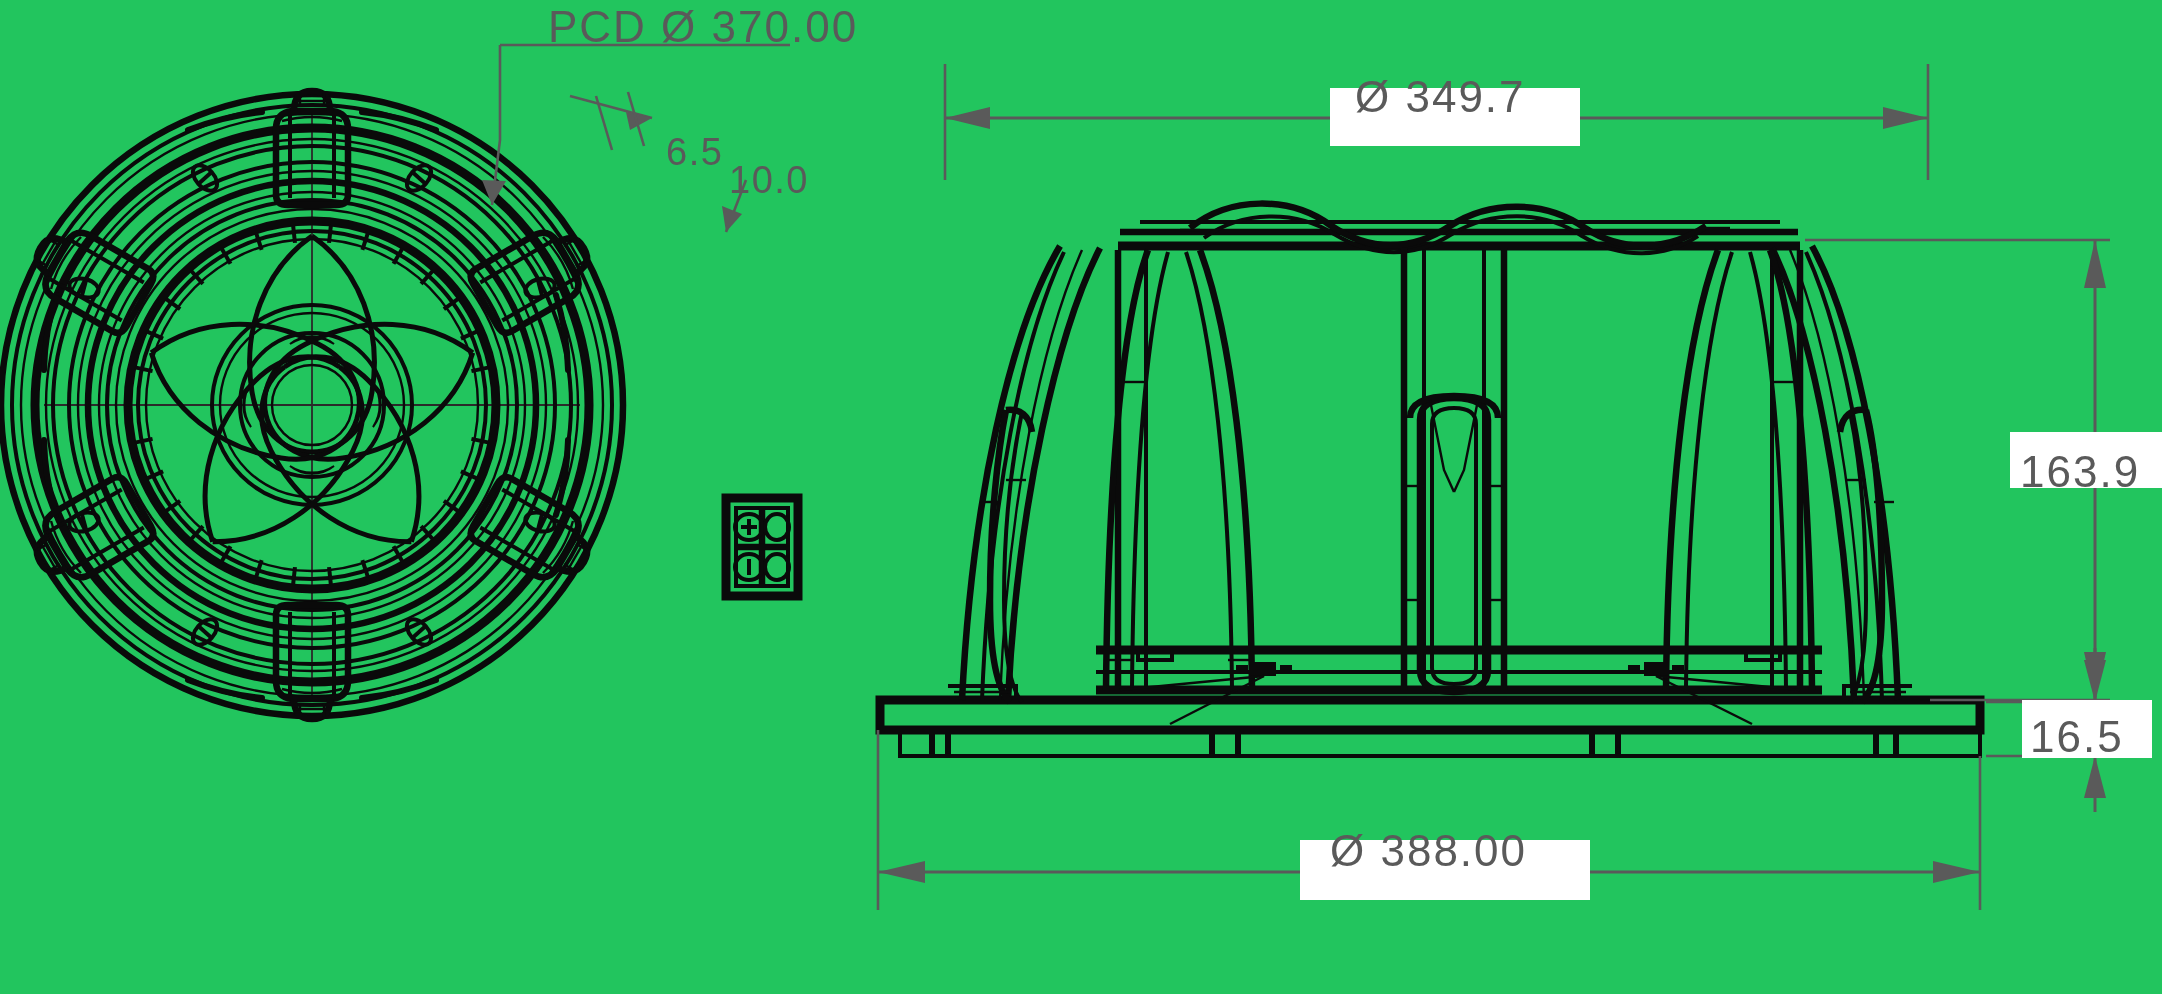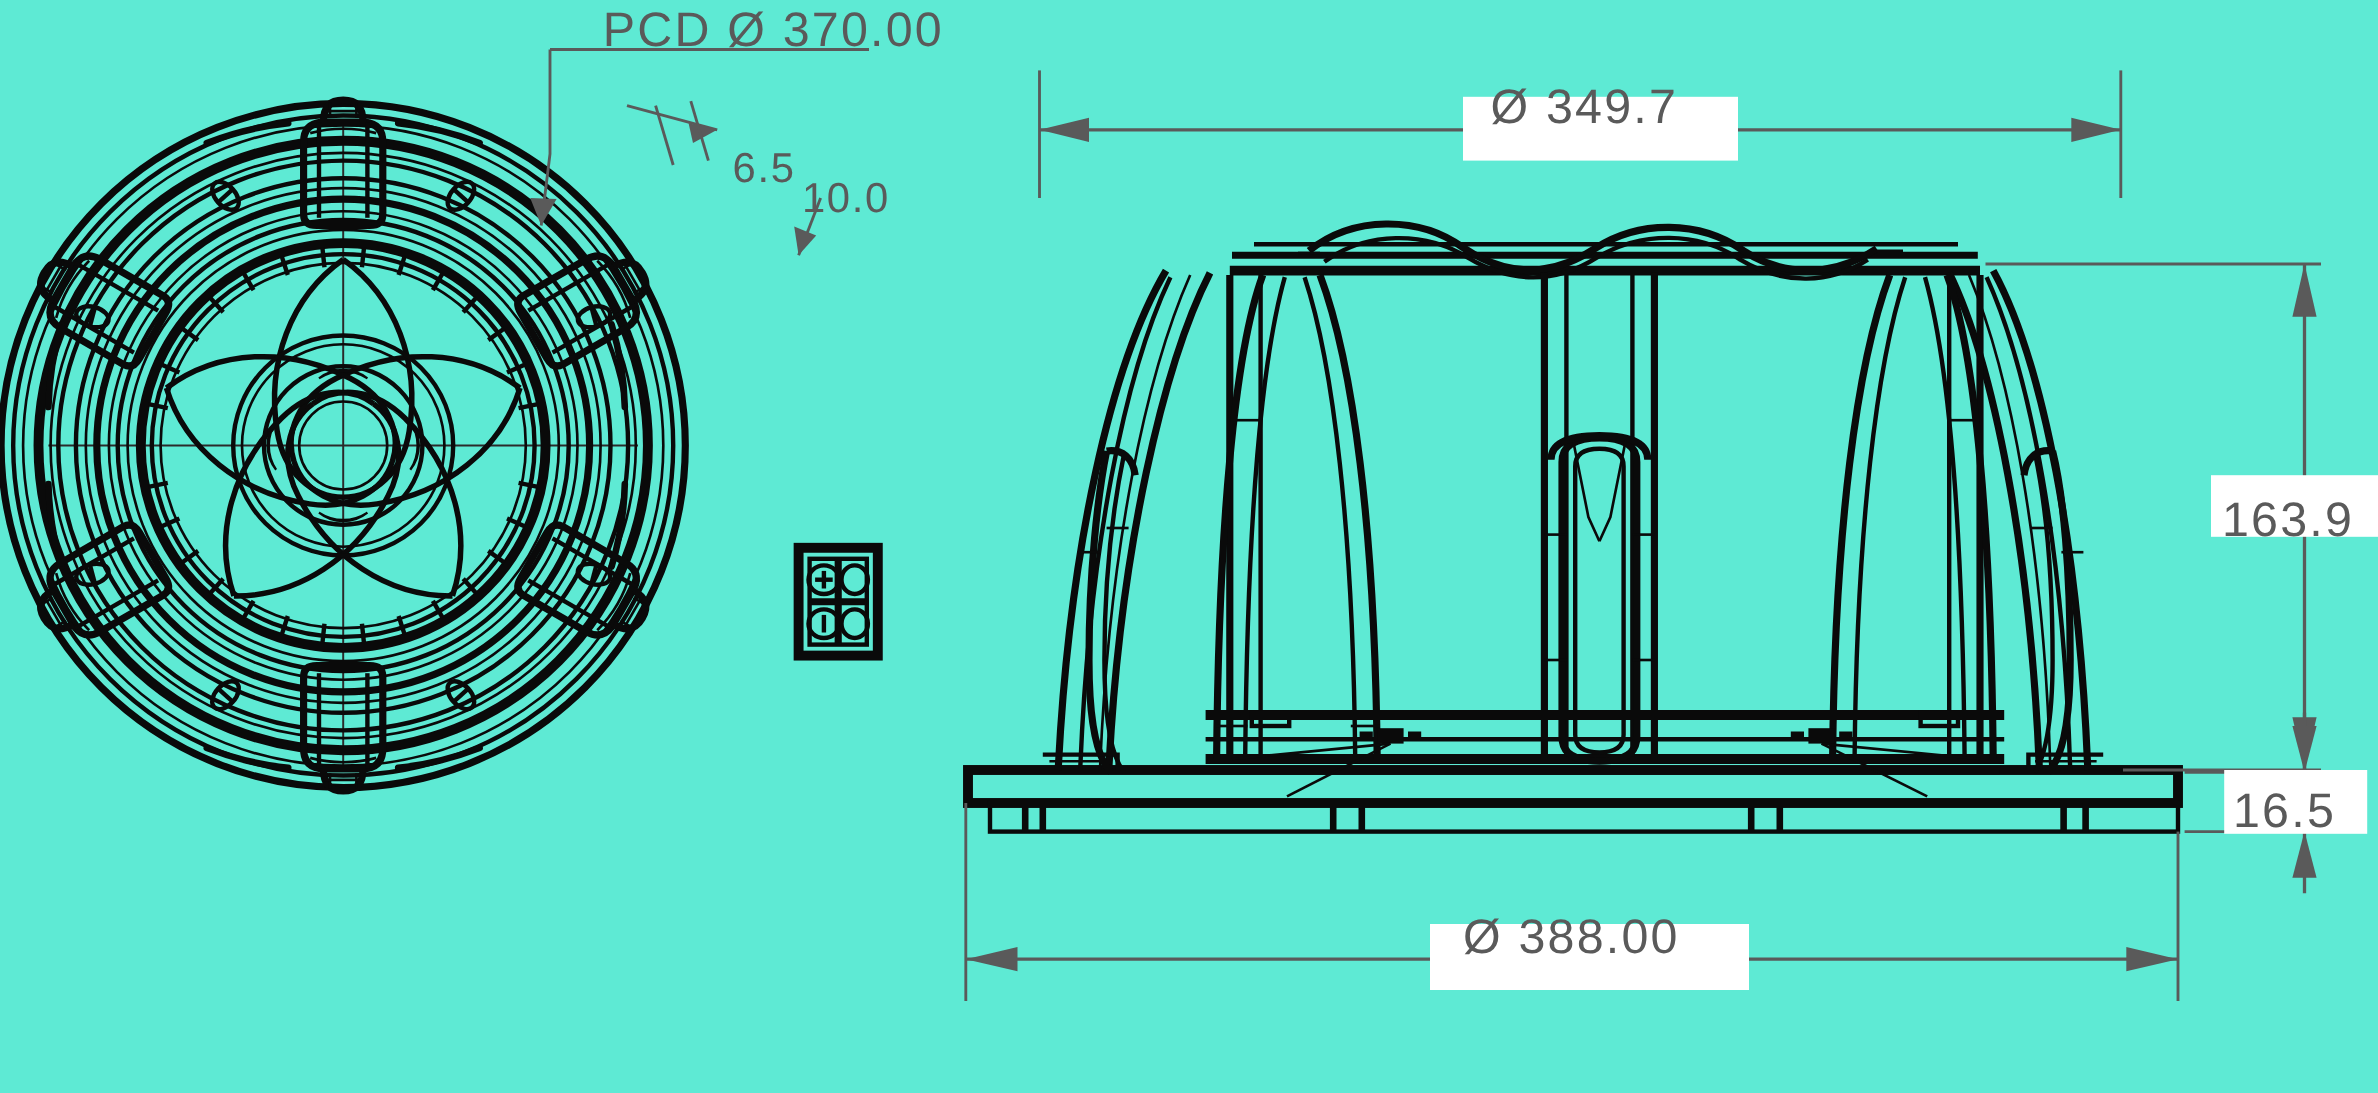--- a/index.html
+++ b/index.html
@@ -8,21 +8,21 @@
     padding: 0;
     background: #ffffff;
   }
   body {
     font-family: "Liberation Sans", sans-serif;
   }
   #stage {
     position: relative;
     width: 2162px;
     height: 994px;
-    background: #5eead4;
+    background: #22c55e;
     overflow: hidden;
   }
   #stage svg {
     position: absolute;
     top: 0;
     left: 0;
     display: block;
   }
   .dim-text {
     font-family: "Liberation Sans", sans-serif;

